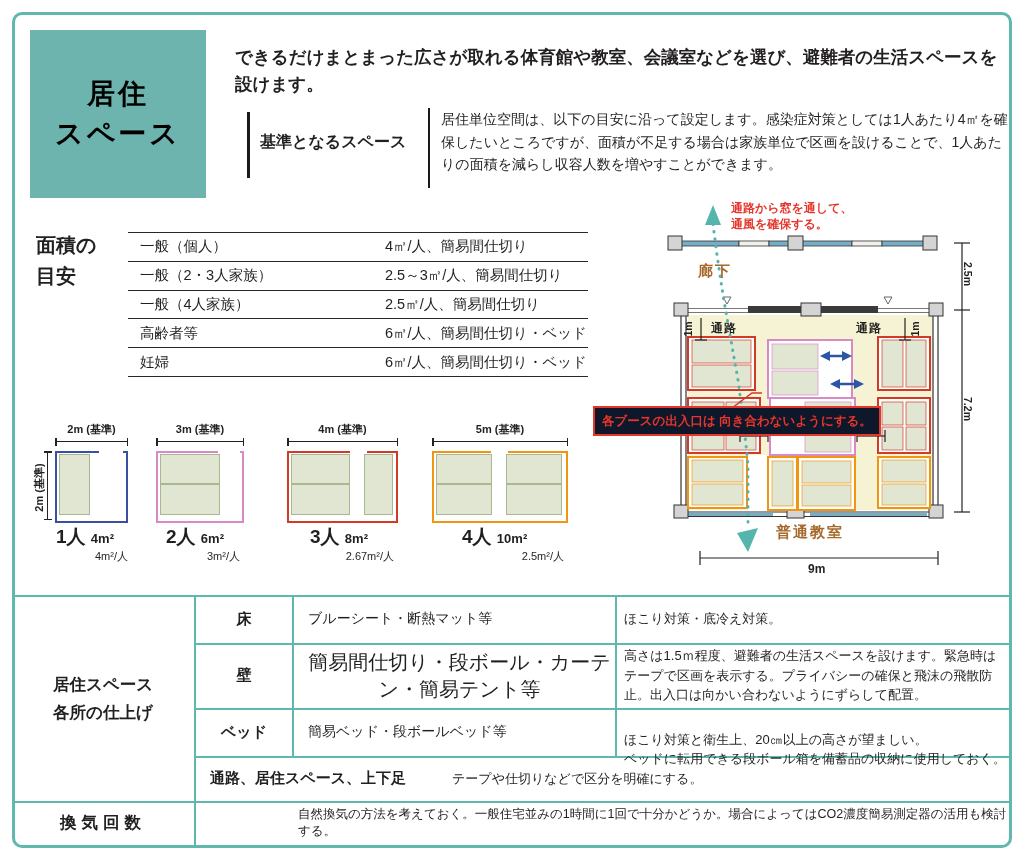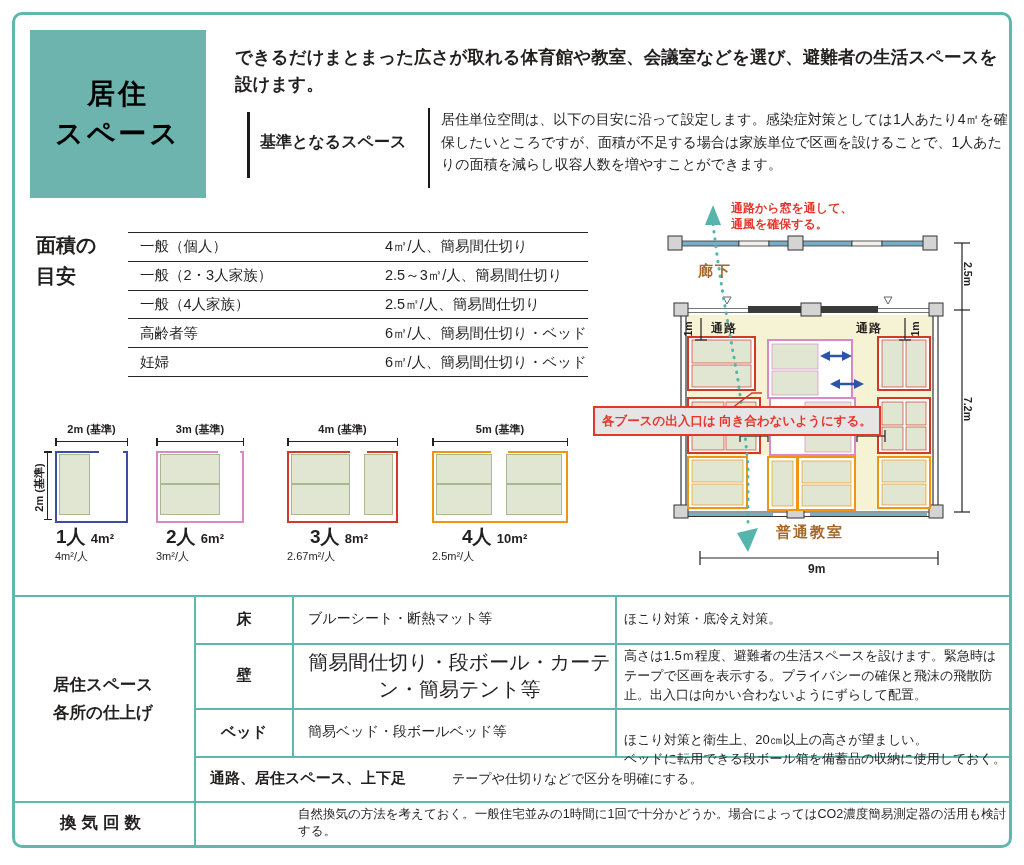--- a/index.html
+++ b/index.html
@@ -30,29 +30,29 @@
   .hdim:before,.hdim:after{content:"";position:absolute;top:-4px;width:1.5px;height:8px;background:#222;}
   .hdim:before{left:0;} .hdim:after{right:0;}
   .vdim{border-left:1.5px solid #222;}
   .vdim:before,.vdim:after{content:"";position:absolute;left:-4px;width:8px;height:1.5px;background:#222;}
   .vdim:before{top:0;} .vdim:after{bottom:0;}
   .dimlab{font-size:11px;font-weight:700;text-align:center;white-space:nowrap;}
   .box{background:#fff;}
   .mat{background:#e0e6d1;border:1px solid #a9b890;box-sizing:border-box;}
   .cap{font-size:19px;font-weight:700;white-space:nowrap;}
   .cap small{font-size:13px;}
-  .per{font-size:11px;text-align:left;white-space:nowrap;}
+  .per{font-size:11px;text-align:right;white-space:nowrap;}
   .rot-ccw{transform:rotate(-90deg);transform-origin:center;}
   .rot-cw{transform:rotate(90deg);transform-origin:center;}
   
   .fp-note{font-size:12px;font-weight:700;color:#e5362b;line-height:1.35;}
   .fp-brown{font-size:15px;font-weight:700;color:#a5692b;letter-spacing:2px;white-space:nowrap;}
   .fp-aisle{font-size:12px;font-weight:700;letter-spacing:1px;}
   .fp-dim{font-size:10.5px;font-weight:700;white-space:nowrap;}
-  .callout{border:2px solid #e5362b;background:#e5e5e5;color:#e5362b;font-size:12.5px;font-weight:700;line-height:1.45;padding:4px 7px;white-space:nowrap;}
+  .callout{border:2px solid #e5362b;background:#0f172a;color:#e5362b;font-size:12.5px;font-weight:700;line-height:1.45;padding:4px 7px;white-space:nowrap;}
   
   .tl{background:#5fb8ae;}
   .cellc{display:flex;align-items:center;justify-content:center;text-align:center;}
   .celll{display:flex;align-items:center;}
   .ft-head{font-size:16.5px;font-weight:700;line-height:1.7;}
   .ft-part{font-size:15px;font-weight:700;}
   .ft-note{font-size:13px;line-height:1.5;}
   .vent-label{font-size:16.5px;font-weight:700;letter-spacing:5px;}
   .vent-note{font-size:12.5px;}
 </style>

